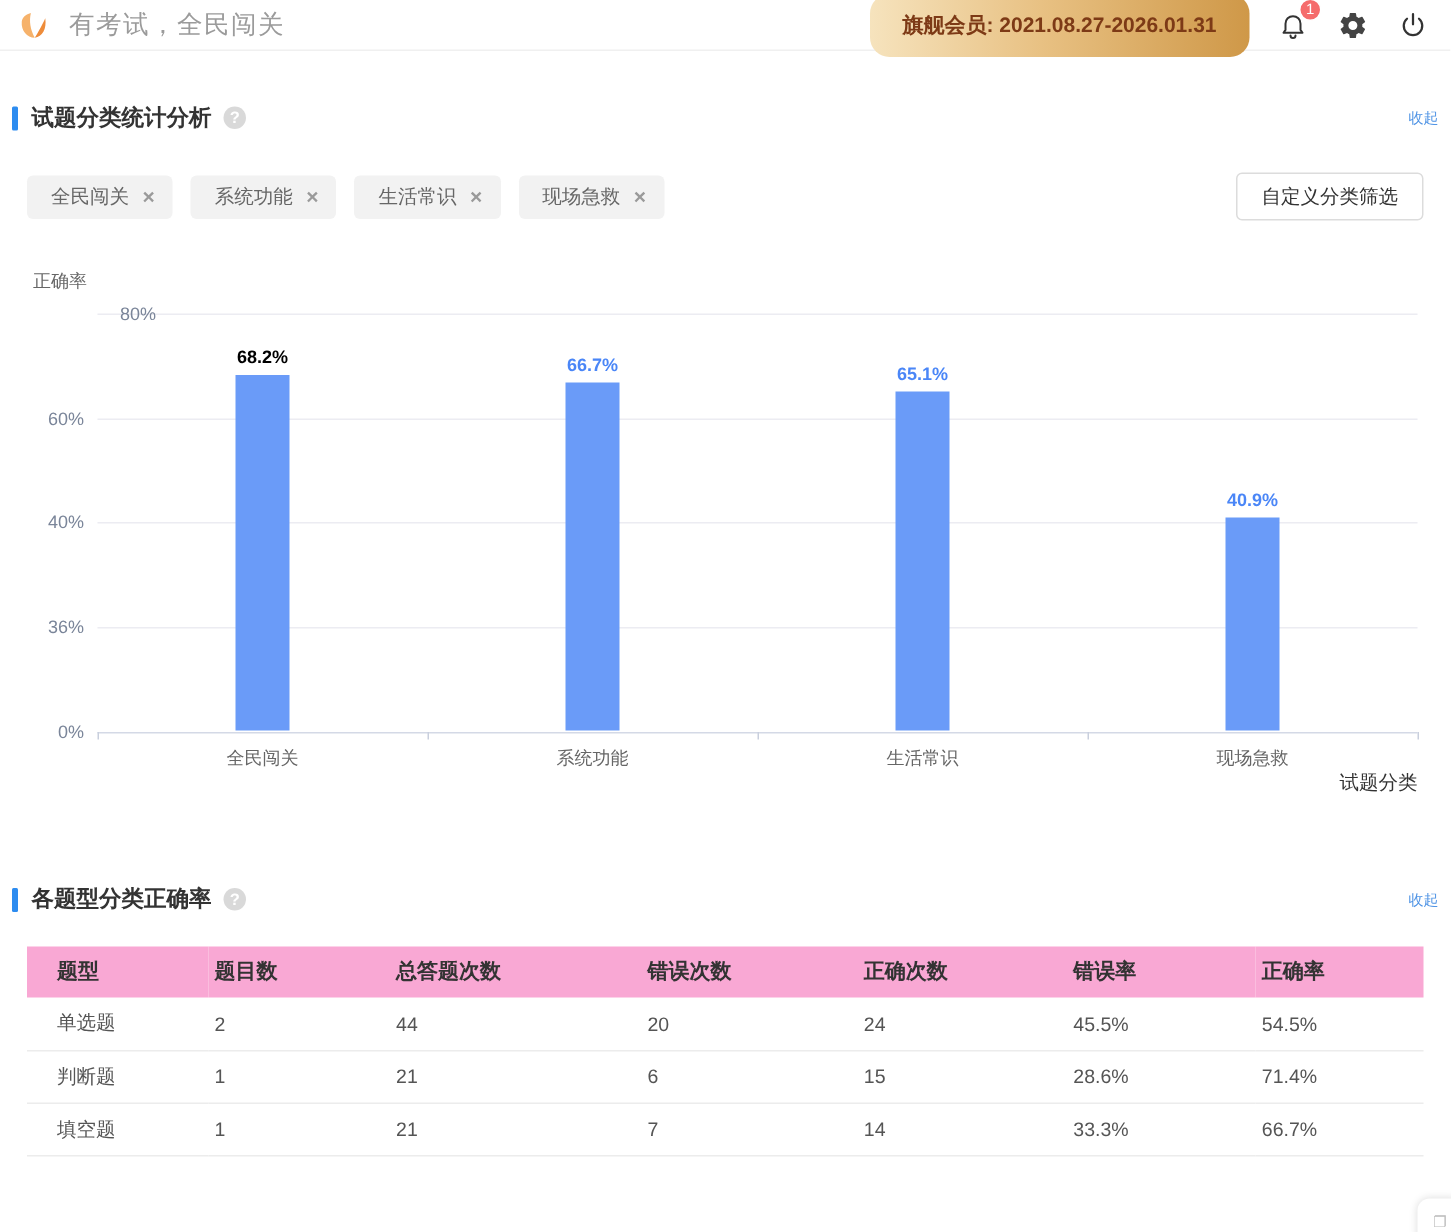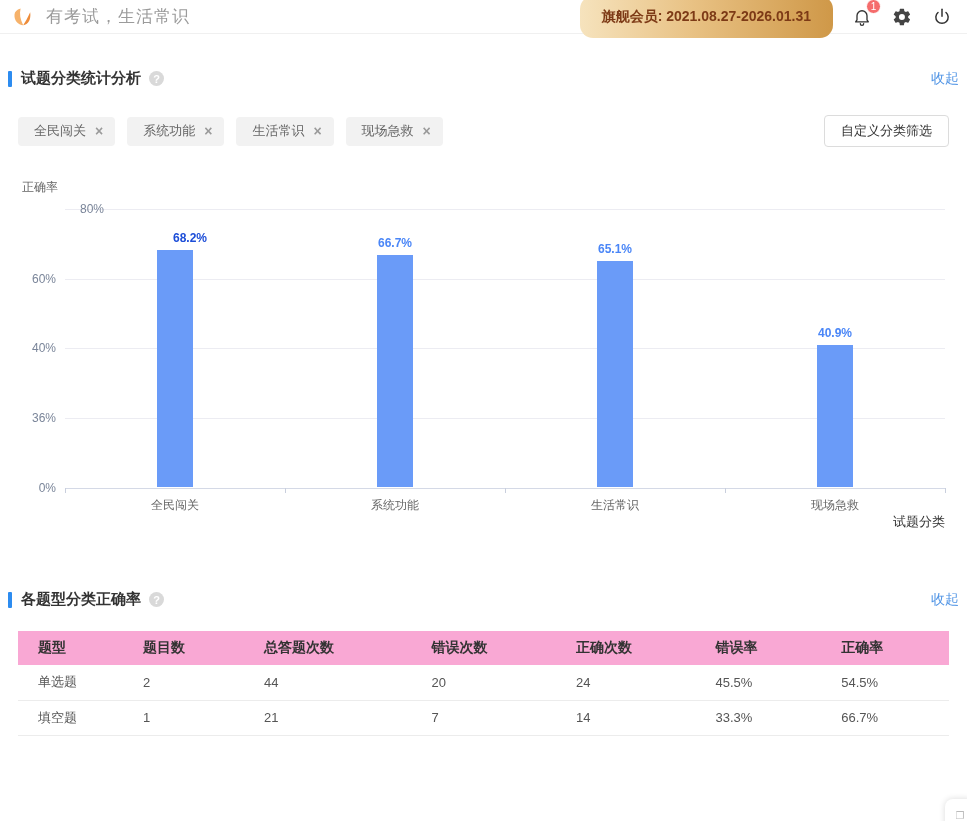--- a/index.html
+++ b/index.html
@@ -23,21 +23,21 @@
            border:1px solid #fff; }
 
   
   .section-header { display:flex; align-items:center; padding:0 8px; }
   .sec1 { margin-top:35px; } .sec2 { margin-top:60px; }
   .blue-bar { width:4px; height:16px; background:#2d8cf0; border-radius:1px; margin-right:9px; }
   .section-title { font-size:15px; font-weight:bold; color:#333; }
   .help-icon { width:15px; height:15px; border-radius:50%; background:#d9d9d9; color:#fff;
                font-size:11px; display:inline-flex; align-items:center; justify-content:center;
                margin-left:8px; font-weight:bold; }
-  .collapse-link { margin-left:auto; font-size:14px; color:#5094e5; cursor:pointer; }
+  .collapse-link { margin-left:auto; font-size:10px; color:#5094e5; cursor:pointer; }
 
   
   .tags-row { display:flex; align-items:center; margin:27px 18px 0 18px; }
   .tag { display:flex; align-items:center; background:#f2f2f2; border-radius:4px;
          height:29px; padding:0 12px 0 16px; margin-right:12px; font-size:13px; color:#666; }
   .tag .x { margin-left:9px; color:#9a9a9a; font-size:14px; font-weight:bold; cursor:pointer; line-height:1; }
   .custom-filter-btn { margin-left:auto; height:32px; padding:0 16px; background:#fff;
          border:1px solid #dcdcdc; border-radius:4px; font-size:13px; color:#333; cursor:pointer; }
 
   
@@ -70,21 +70,21 @@
                   font-size:10px; color:#bbb; }
 </style>
 </head>
 <body>
 
 <div class="top-header">
   <svg class="logo" viewBox="0 0 24 24">
     <path d="M4.5 9.5 C4 15.5 8 20 13.2 20.2 C10.2 14.5 9.3 9 10.6 3.6 C6.6 4.8 4.8 6.8 4.5 9.5 Z" fill="#f6b26b"></path>
     <path d="M13.2 20.2 C18.2 19.4 21.2 14.6 20.2 7.2 C17.4 13.2 15.4 16.6 13.2 20.2 Z" fill="#ee8c3a"></path>
   </svg>
-  <span class="app-title">有考试，生活常识</span>
+  <span class="app-title">有考试，全民闯关</span>
   <div class="header-right">
     <div class="vip-pill">旗舰会员: 2021.08.27-2026.01.31</div>
     <div class="icon-btn">
       <svg width="20" height="20" viewBox="0 0 24 24">
         <path d="M18 15.5v-5a6 6 0 1 0-12 0v5l-1.6 2.3h15.2L18 15.5z" fill="none" stroke="#333" stroke-width="1.6" stroke-linejoin="round"></path>
         <path d="M10 20a2 2 0 0 0 4 0" fill="none" stroke="#333" stroke-width="1.6" stroke-linecap="round"></path>
       </svg>
       <span class="badge">1</span>
     </div>
     <div class="icon-btn">
@@ -142,21 +142,21 @@
     <div class="gridline" style="top: 242.875px;"></div>
     <span class="ytick" style="top: 235.875px;">36%</span>
     <div class="axis-line" style="top: 312.5px;"></div>
     <span class="ytick" style="top: 305.5px;">0%</span>
     <div class="xtick-mark" style="left: 65px; top: 312.5px;"></div>
     <div class="xtick-mark" style="left: 285px; top: 312.5px;"></div>
     <div class="xtick-mark" style="left: 505px; top: 312.5px;"></div>
     <div class="xtick-mark" style="left: 725px; top: 312.5px;"></div>
     <div class="xtick-mark" style="left: 945px; top: 312.5px;"></div>
     <div class="bar" style="left: 157px; top: 75.0787px; height: 237.421px; background: rgb(106, 155, 248);"></div>
-    <span class="bar-label" style="left: 150px; top: 56.0787px; color: #1d4ed8;">68.2%</span>
+    <span class="bar-label" style="left: 135px; top: 56.0787px; color: #000000;">68.2%</span>
     <span class="cat-label" style="left: 105px; top: 321.5px;">全民闯关</span>
     <div class="bar" style="left: 377px; top: 80.3006px; height: 232.199px; background: rgb(106, 155, 248);"></div>
     <span class="bar-label" style="left: 355px; top: 61.3006px; color: rgb(74, 134, 247);">66.7%</span>
     <span class="cat-label" style="left: 325px; top: 321.5px;">系统功能</span>
     <div class="bar" style="left: 597px; top: 85.8706px; height: 226.629px; background: rgb(106, 155, 248);"></div>
     <span class="bar-label" style="left: 575px; top: 66.8706px; color: rgb(74, 134, 247);">65.1%</span>
     <span class="cat-label" style="left: 545px; top: 321.5px;">生活常识</span>
     <div class="bar" style="left: 817px; top: 170.117px; height: 142.383px; background: rgb(106, 155, 248);"></div>
     <span class="bar-label" style="left: 795px; top: 151.117px; color: rgb(74, 134, 247);">40.9%</span>
     <span class="cat-label" style="left: 765px; top: 321.5px;">现场急救</span>
@@ -195,20 +195,29 @@
         <tr>
           <td>单选题</td>
           <td>2</td>
           <td>44</td>
           <td>20</td>
           <td>24</td>
           <td>45.5%</td>
           <td>54.5%</td>
         </tr>
         <tr>
+          <td>判断题</td>
+          <td>1</td>
+          <td>21</td>
+          <td>6</td>
+          <td>15</td>
+          <td>28.6%</td>
+          <td>71.4%</td>
+        </tr>
+        <tr>
           <td>填空题</td>
           <td>1</td>
           <td>21</td>
           <td>7</td>
           <td>14</td>
           <td>33.3%</td>
           <td>66.7%</td>
         </tr>
       </tbody>
   </table>

